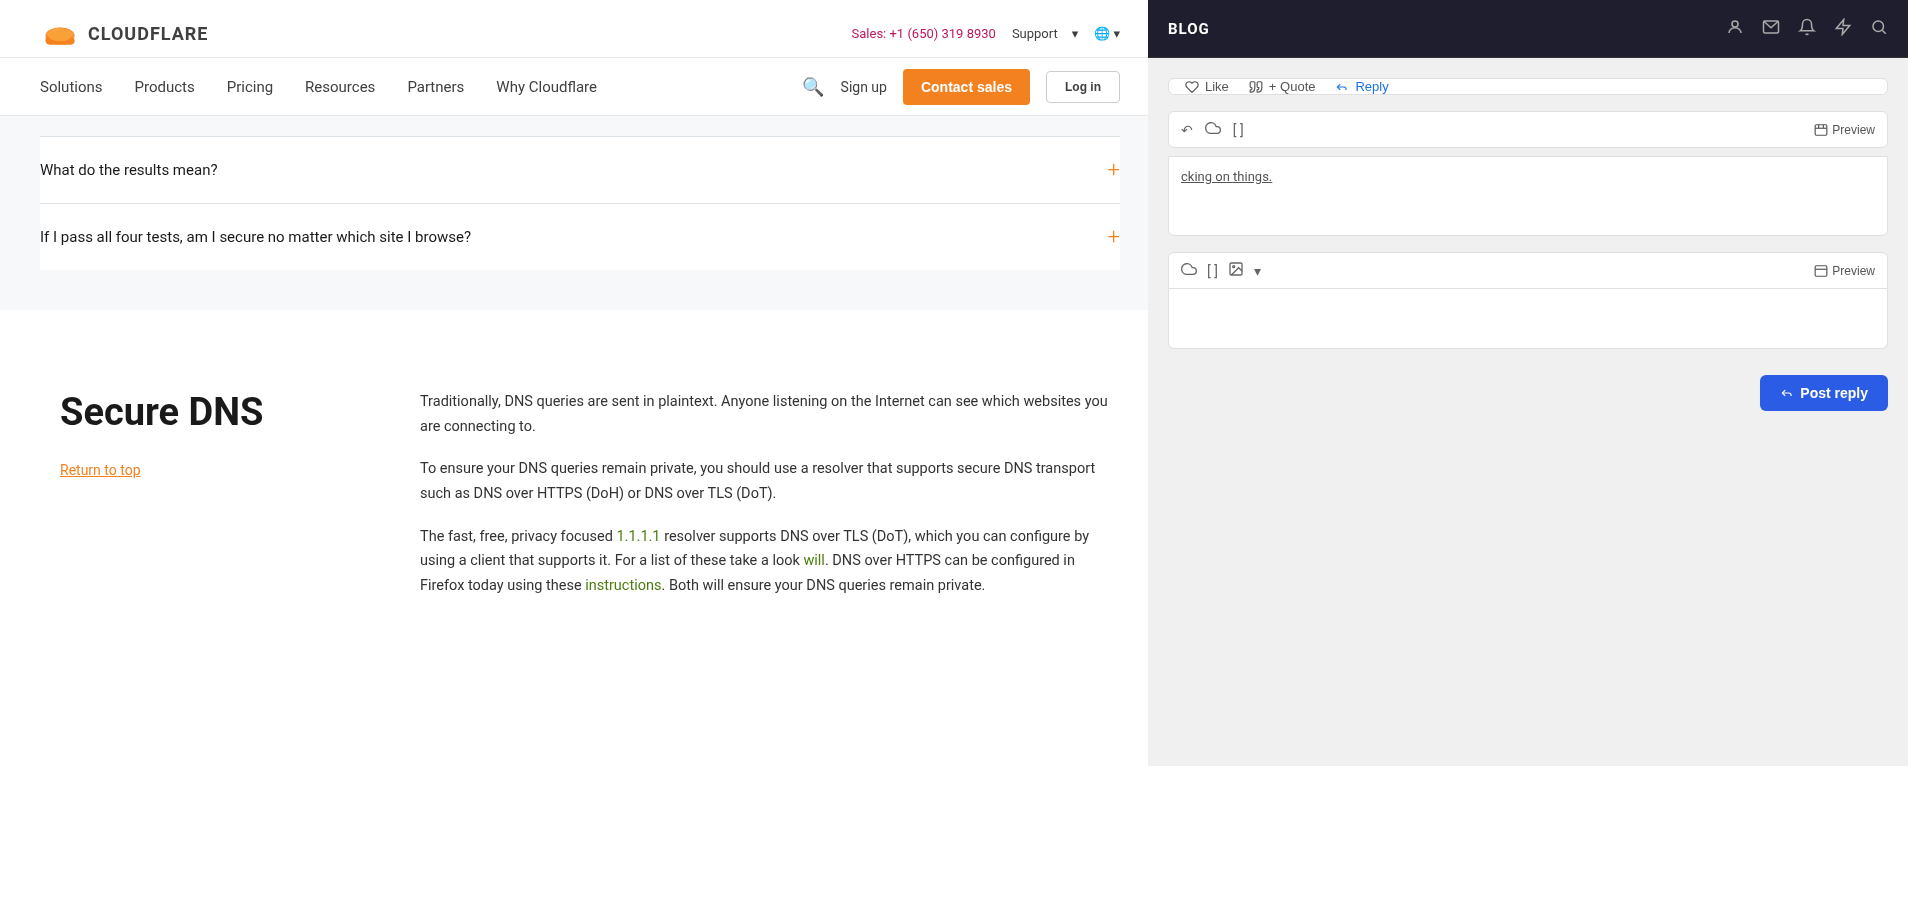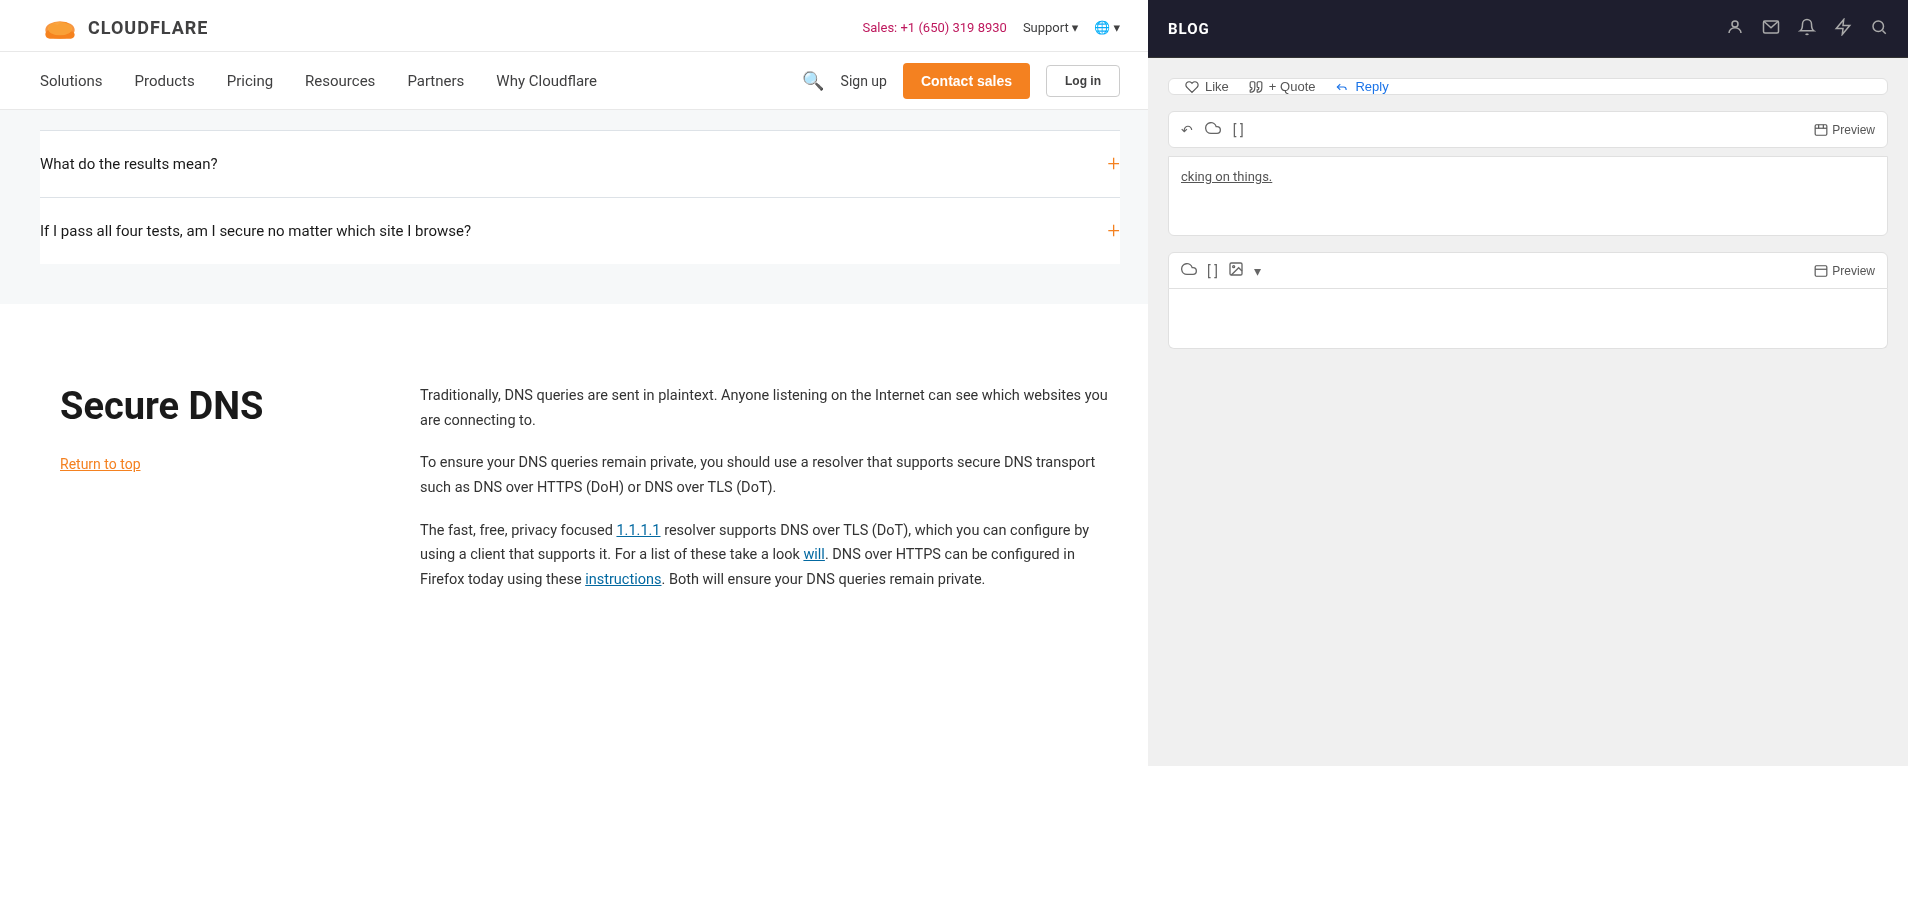--- a/index.html
+++ b/index.html
@@ -4,21 +4,21 @@
   <style>
     * { margin: 0; padding: 0; box-sizing: border-box; }
     body { font-family: -apple-system, BlinkMacSystemFont, 'Segoe UI', Roboto, sans-serif; background: #fff; overflow-x: hidden; }
 
     
     .cf-wrapper {
       width: 1160px;
       height: 701px;
       position: absolute;
       left: 0;
-      top: 4px;
+      top: 10px;
       background: #fff;
       overflow: hidden;
     }
 
     
     .cf-topbar {
       background: #fff;
       border-bottom: 1px solid #e8e8e8;
       padding: 0 40px;
       height: 48px;
@@ -47,21 +47,21 @@
       letter-spacing: 1px;
     }
     .cf-topbar-right {
       display: flex;
       align-items: center;
       gap: 16px;
       font-size: 13px;
       color: #444;
     }
     .cf-phone { font-size: 13px; color: #be185d; }
-    .cf-support { font-size: 13px; color: #404041; cursor: pointer; display: flex; align-items: center; gap: 3px; }
+    .cf-support { font-size: 13px; color: #404041; cursor: pointer; display: flex; align-items: center; gap: 14px; }
     .cf-globe { cursor: pointer; display: flex; align-items: center; gap: 3px; color: #404041; font-size: 13px; }
 
     
     .cf-navbar {
       background: #fff;
       border-bottom: 1px solid #e8e8e8;
       padding: 0 40px;
       height: 58px;
       display: flex;
       align-items: center;
@@ -163,22 +163,21 @@
       flex: 1;
       font-size: 14.5px;
       color: #333;
       line-height: 1.7;
     }
     .cf-secure-right p {
       margin-bottom: 18px;
     }
     .cf-secure-right p:last-child { margin-bottom: 0; }
     .cf-link {
-      color: #0369a1;
-      text-decoration: underline;
+      color: #4d7c0f;
       cursor: pointer;
     }
 
     
     .blog-wrapper {
       width: 760px;
       height: 766px;
       position: absolute;
       right: 0;
       top: 0;
@@ -531,15 +530,24 @@
               <line x1="2" y1="9" x2="22" y2="9"></line>
             </svg>
           <span>Preview</span>
         </button>
       </div>
       <div class="editor-body2">
         <span></span>
       </div>
     </div>
 
+    <div class="post-reply-section">
+      <button class="post-reply-btn">
+        <svg width="14" height="14" viewBox="0 0 24 24" fill="none" stroke="#fff" stroke-width="2">
+            <path d="M9 17l-5-5 5-5"></path>
+            <path d="M4 12h11a4 4 0 0 1 4 4v1"></path>
+          </svg>
+        <span>Post reply</span>
+      </button>
+    </div>
 
   </div>
 </div>
 
 </body></html>

